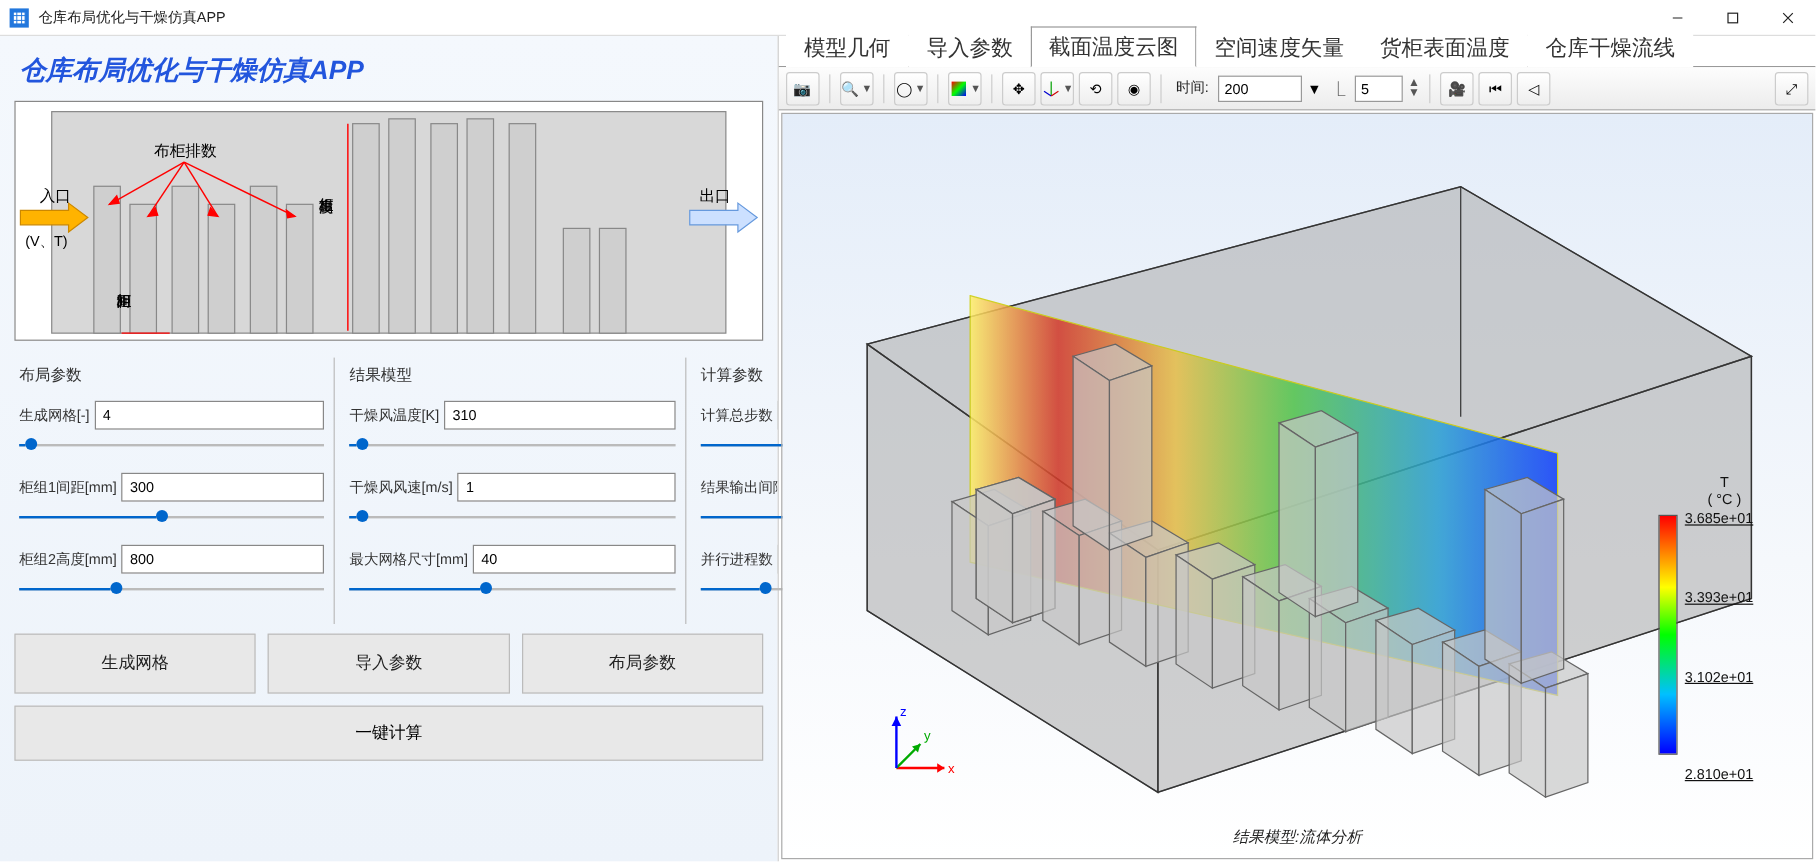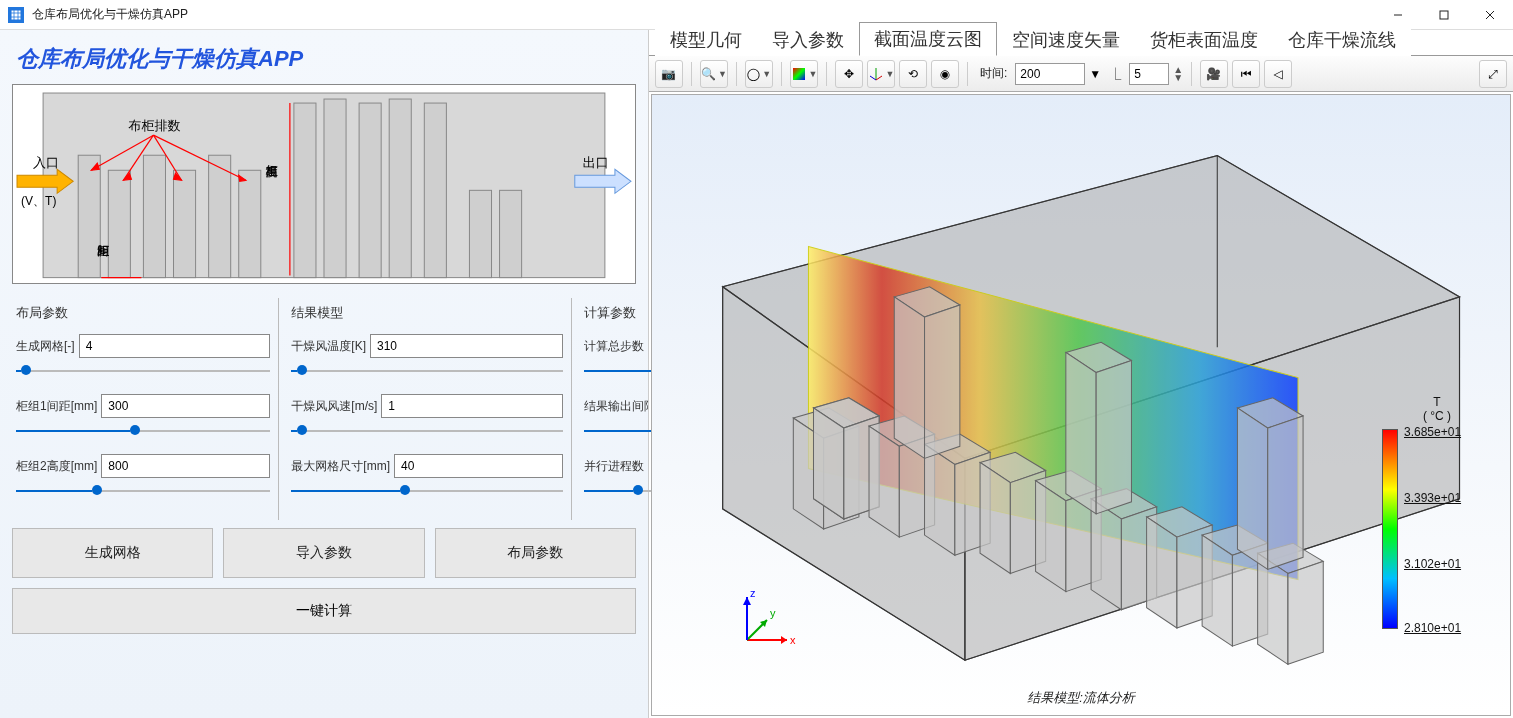--- a/index.html
+++ b/index.html
@@ -486,18 +486,18 @@
       <div class="legend">
         <div class="legend-title">
           <span>T</span><br>
           <span>( °C )</span>
         </div>
         <div class="bar"></div>
         <div class="ticks">
           <div class="tick" style="top:-4px">3.685e+01</div>
           <div class="tick" style="top:62px">3.393e+01</div>
           <div class="tick" style="top:128px">3.102e+01</div>
-          <div class="tick" style="top:192px">2.810e+01</div>
+          <div class="tick" style="top:209px">2.810e+01</div>
         </div>
       </div>
     </div>
   </div>
 </div>
 
 </body></html>

